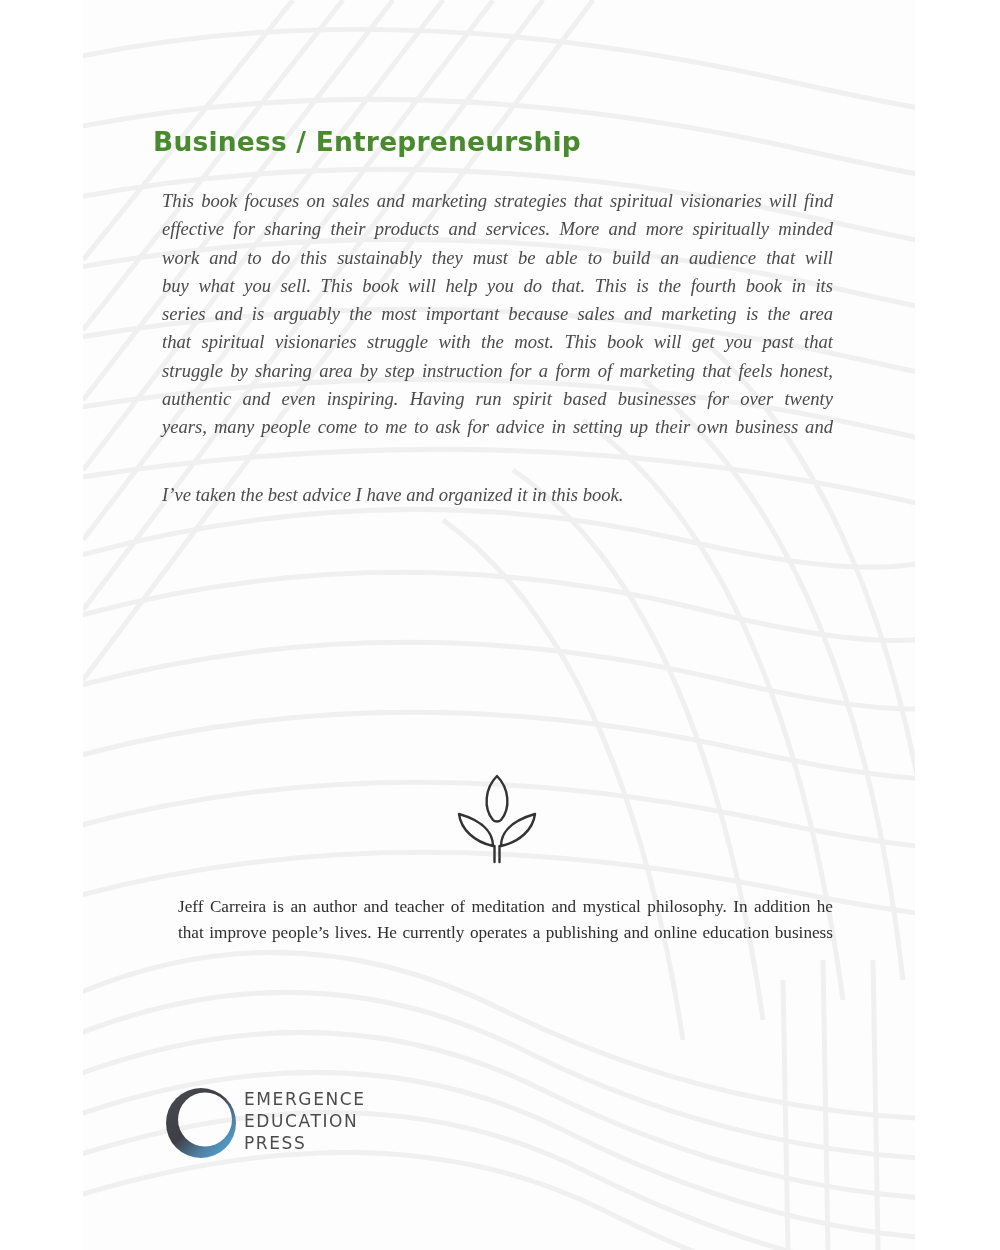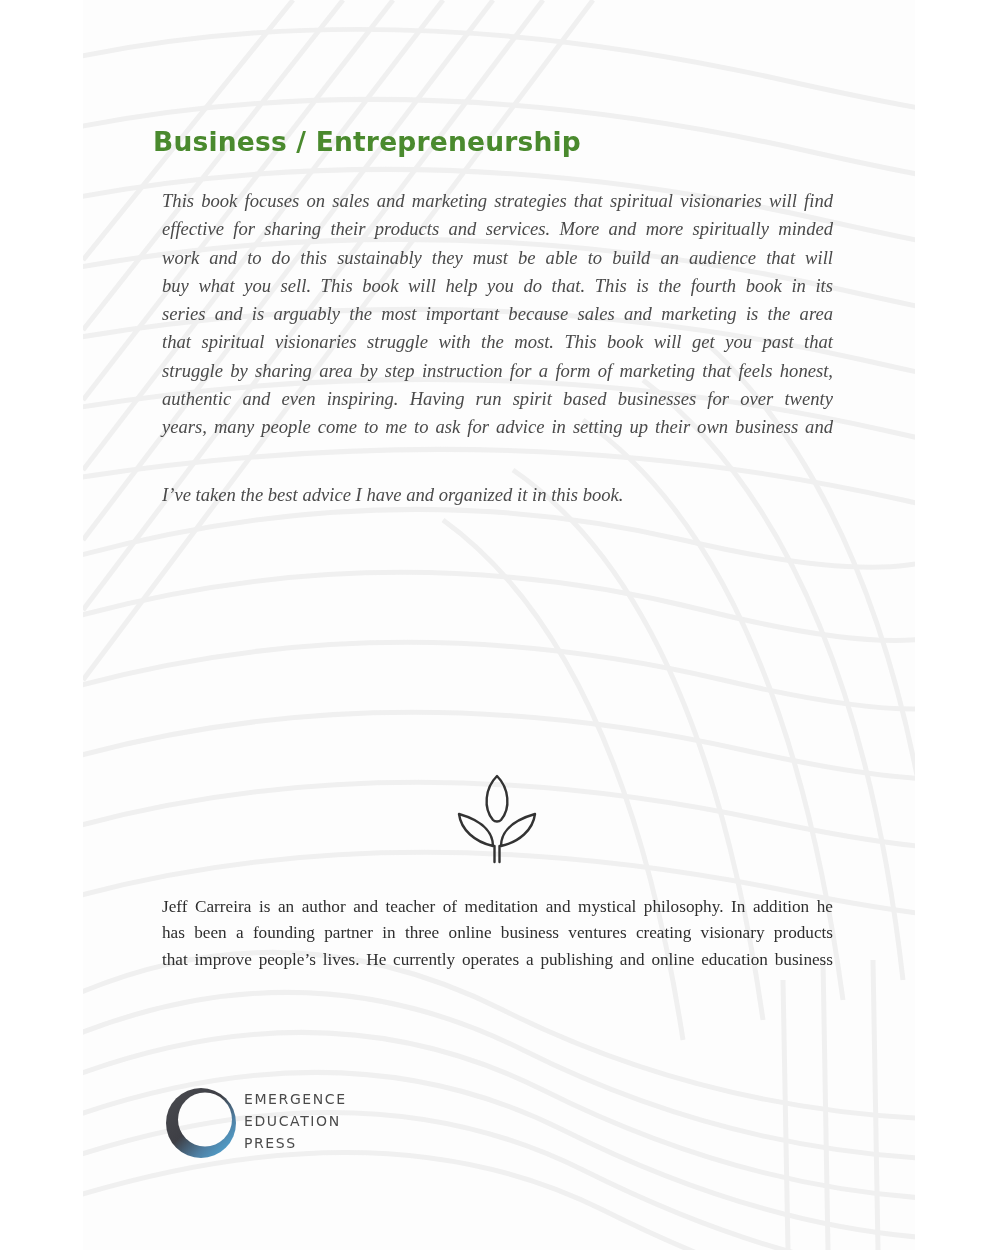--- a/index.html
+++ b/index.html
@@ -83,20 +83,21 @@
     font-size: 17.2px;
     line-height: 26.3px;
     color: #2e2e2e;
   }
   .bio .line {
     display: block;
     text-align: justify;
     text-align-last: justify;
     white-space: nowrap;
     height: 26.3px;
+    margin-left: 16px;
   }
   .bio .line.last {
     text-align-last: left;
   }
   .logo {
     position: absolute;
     left: 82px;
     top: 1084px;
     width: 240px;
     height: 80px;
@@ -106,21 +107,21 @@
     left: 0;
     top: 3px;
     width: 72px;
     height: 72px;
   }
   .logo-text {
     position: absolute;
     left: 79px;
     top: 4px;
     font-family: "DejaVu Sans", sans-serif;
-    font-size: 14px;
+    font-size: 17px;
     line-height: 22px;
     letter-spacing: 1.6px;
     color: #4b4b4b;
     font-weight: normal;
   }
   .logo-text span {
     display: block;
   }
 </style>
 </head>
@@ -194,21 +195,20 @@
     <path d="M 2 42 C 4 58 18 70 36 74 C 36 64 30 50 2 42 Z"></path>
 
     <path d="M 78 42 C 50 50 44 64 44 74 C 62 70 76 58 78 42 Z"></path>
 
     <path d="M 37.5 74 L 37.5 90"></path>
     <path d="M 42.5 74 L 42.5 90"></path>
   </svg>
 
   <div class="bio">
     <span class="line">Jeff Carreira is an author and teacher of meditation and mystical philosophy. In addition he</span>
-    <span class="line">has been a founding partner in three online business ventures creating visionary products</span>
     <span class="line">that improve people’s lives. He currently operates a publishing and online education business</span>
   </div>
 
   <div class="logo">
     <svg class="logo-mark" viewBox="0 0 72 72" xmlns="http://www.w3.org/2000/svg">
       <defs>
         <linearGradient id="ringGrad" x1="0" y1="0" x2="1" y2="1">
           <stop offset="0" stop-color="#4a4b50"></stop>
           <stop offset="0.45" stop-color="#3e3f45"></stop>
           <stop offset="0.7" stop-color="#4f7fa3"></stop>

